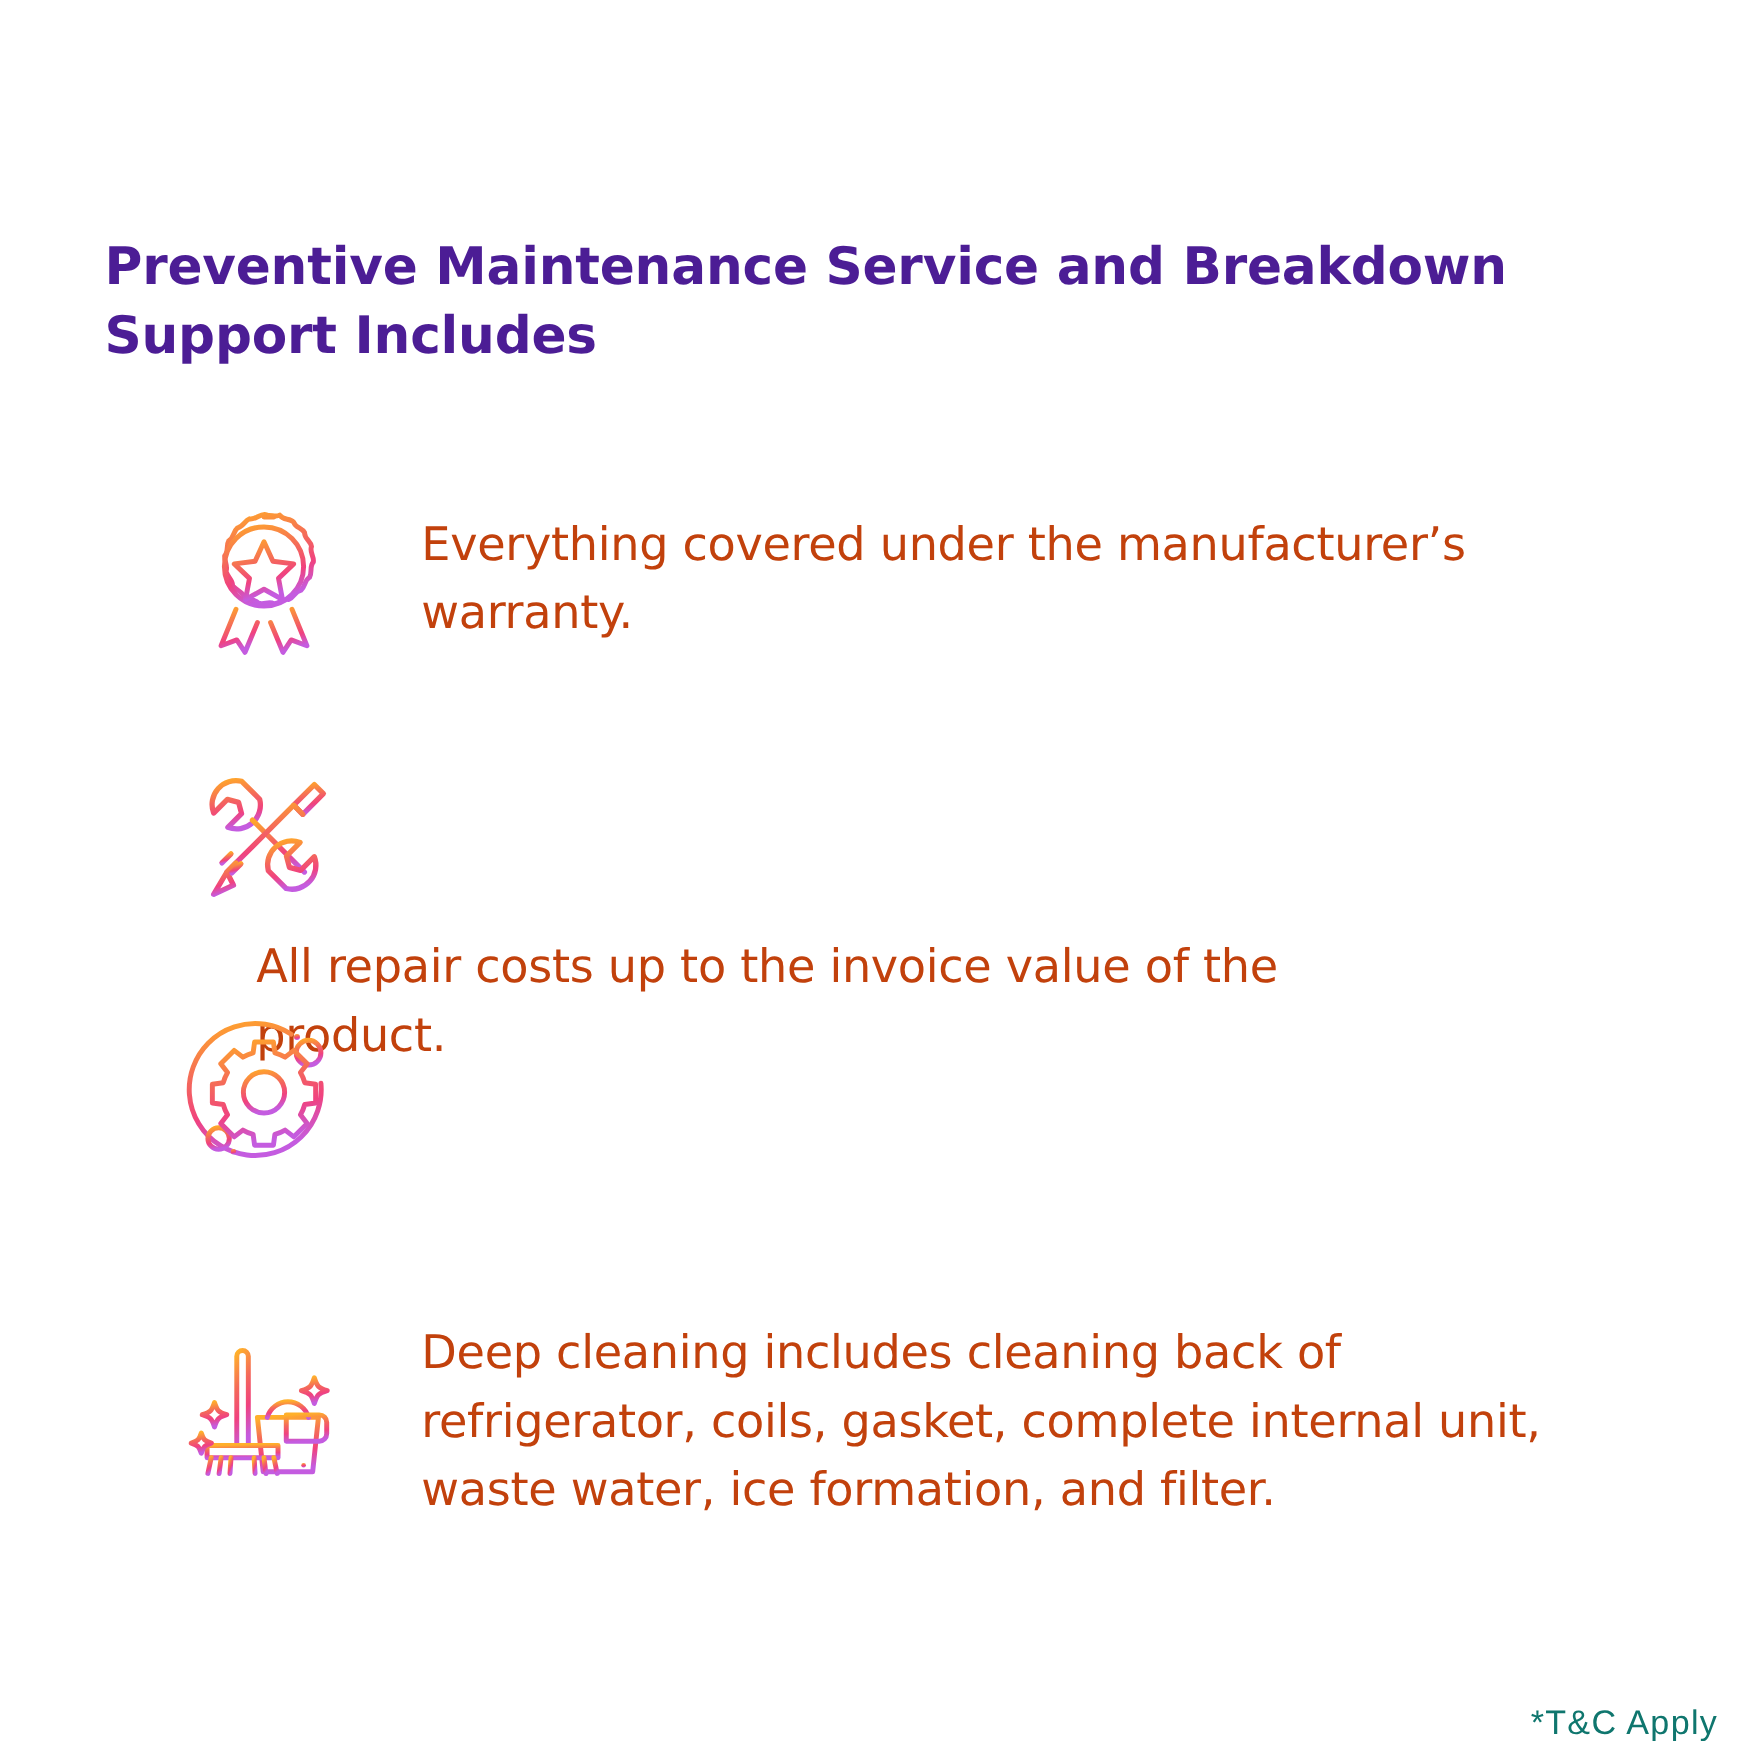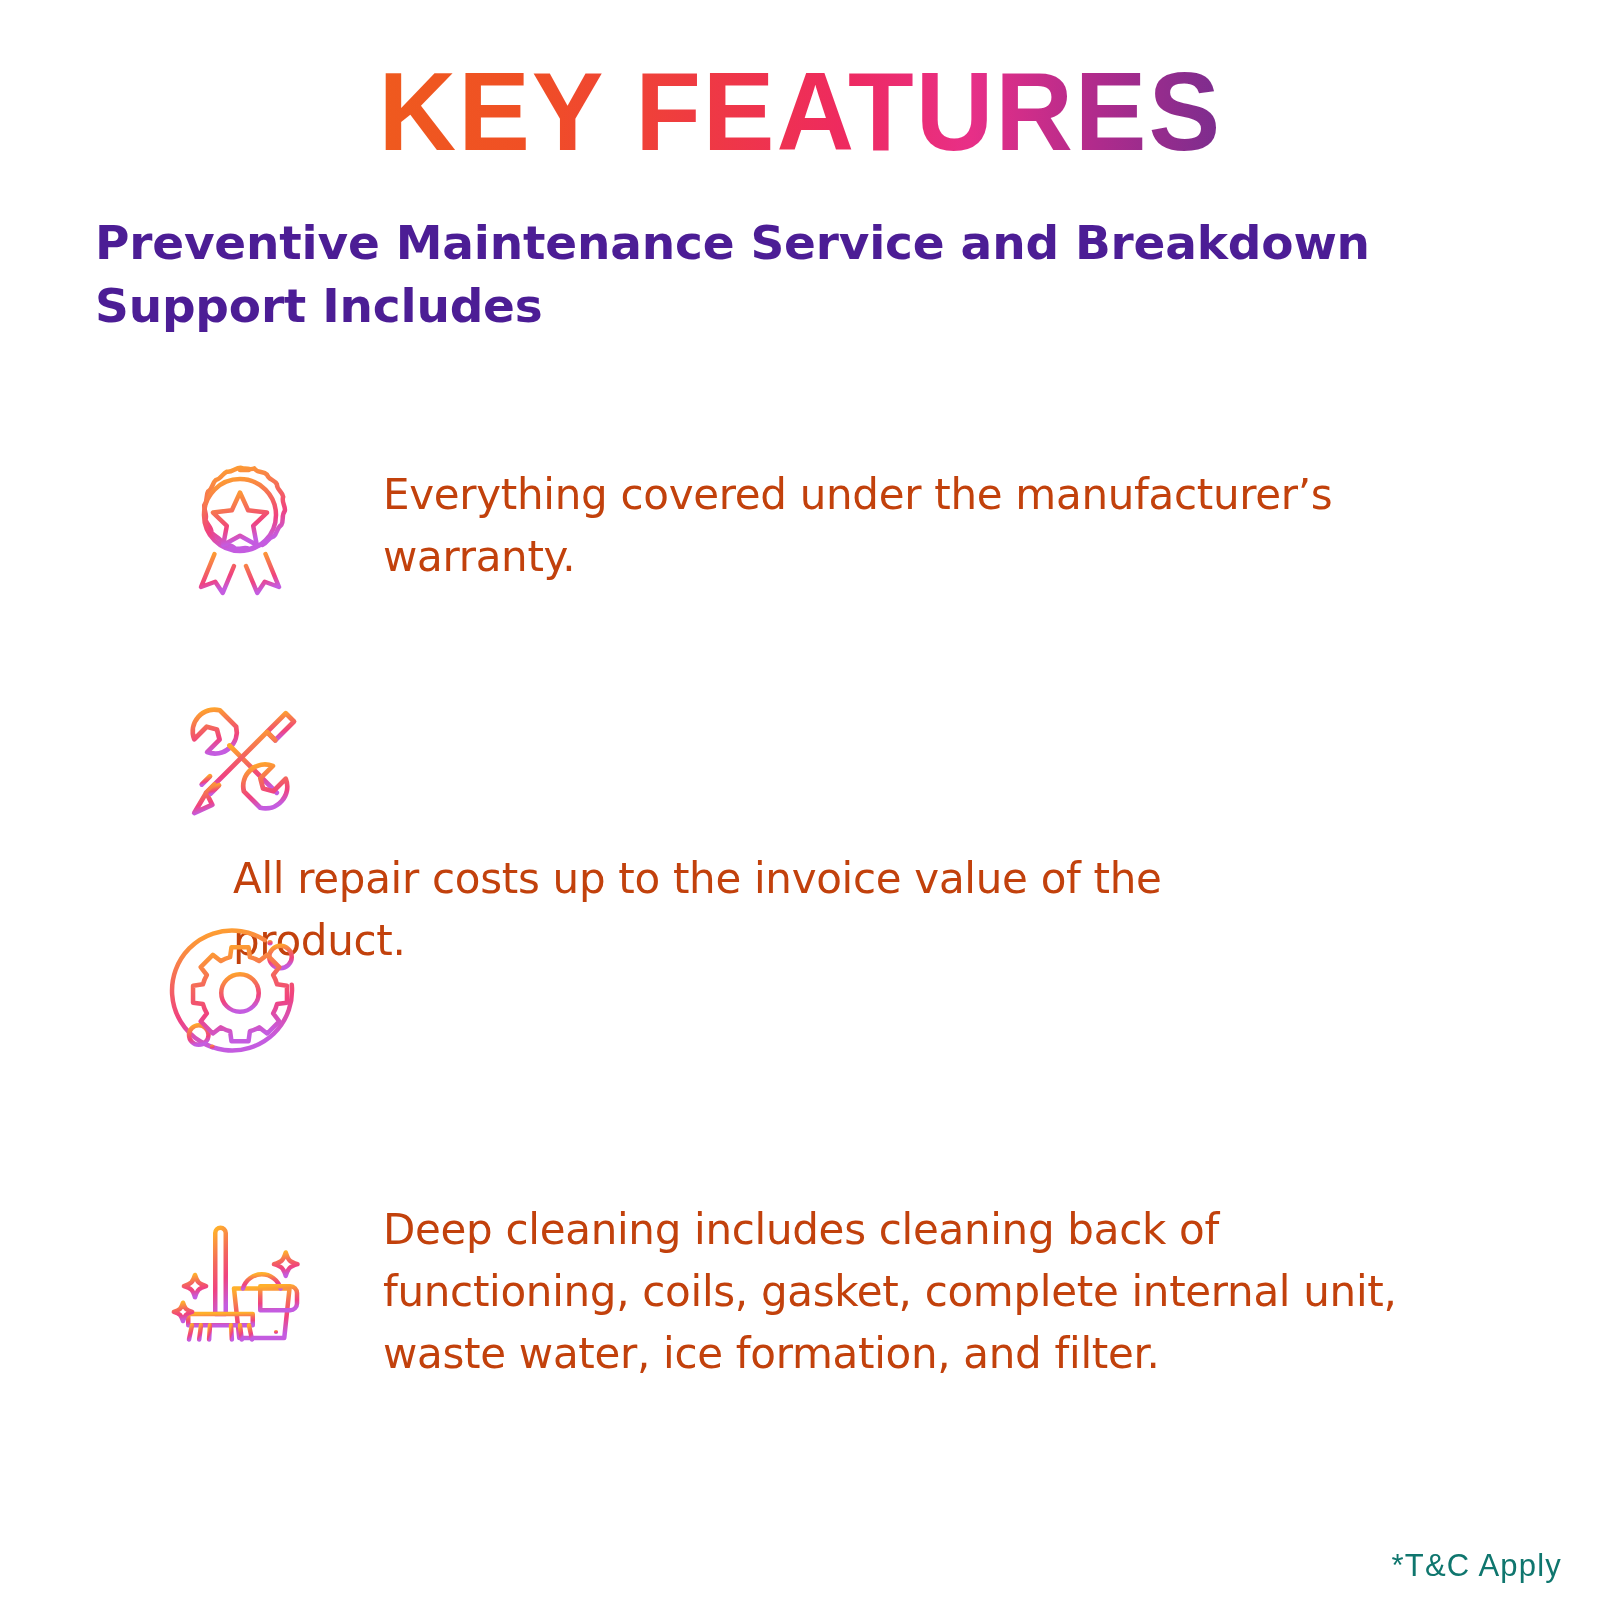--- a/index.html
+++ b/index.html
@@ -123,23 +123,20 @@
     font-weight: 400;
     font-size: 31px;
     letter-spacing: 1.2px;
   }
 </style>
 </head>
 <body>
 
 <div class="page">
 
-  <div class="title-wrap">
-    <h1 class="title">KEY FEATURES</h1>
-  </div>
 
   <div class="subtitle">Preventive Maintenance Service and Breakdown Support Includes</div>
 
   <div class="features">
 
     <div class="feature-row r0">
       <span class="feature-icon">
         <svg viewBox="0 0 100 100" xmlns="http://www.w3.org/2000/svg" aria-hidden="true">
           <defs>
             <linearGradient id="g1" x1="0" y1="0" x2="0.25" y2="1">
@@ -274,20 +271,20 @@
             <path d="M44 85.5 l0.6 9.5"></path>
             <path d="M50 85.5 l1.2 9.5"></path>
             <path d="M56 85.5 l2 9.5"></path>
 
             <path d="M20 52 c1.6 5 2.4 5.8 7.4 7.4 -5 1.6 -5.8 2.4 -7.4 7.4 -1.6 -5 -2.4 -5.8 -7.4 -7.4 5 -1.6 5.8 -2.4 7.4 -7.4 z"></path>
             <path d="M12 70.5 c1.3 4.1 2 4.8 6.1 6.1 -4.1 1.3 -4.8 2 -6.1 6.1 -1.3 -4.1 -2 -4.8 -6.1 -6.1 4.1 -1.3 4.8 -2 6.1 -6.1 z"></path>
             <path d="M80.5 37 c1.7 5.3 2.5 6.1 7.8 7.8 -5.3 1.7 -6.1 2.5 -7.8 7.8 -1.7 -5.3 -2.5 -6.1 -7.8 -7.8 5.3 -1.7 6.1 -2.5 7.8 -7.8 z"></path>
           </g>
         </svg>
       </span>
-      <div class="feature-text">Deep cleaning includes cleaning back of functioning, coils, gasket, complete internal unit, waste water, ice formation, and filter.</div>
+      <div class="feature-text">Deep cleaning includes cleaning back of refrigerator, coils, gasket, complete internal unit, waste water, ice formation, and filter.</div>
     </div>
 
   </div>
 
   <div class="footer-note">*T&amp;C Apply</div>
 
 </div>
 
 </body></html>

